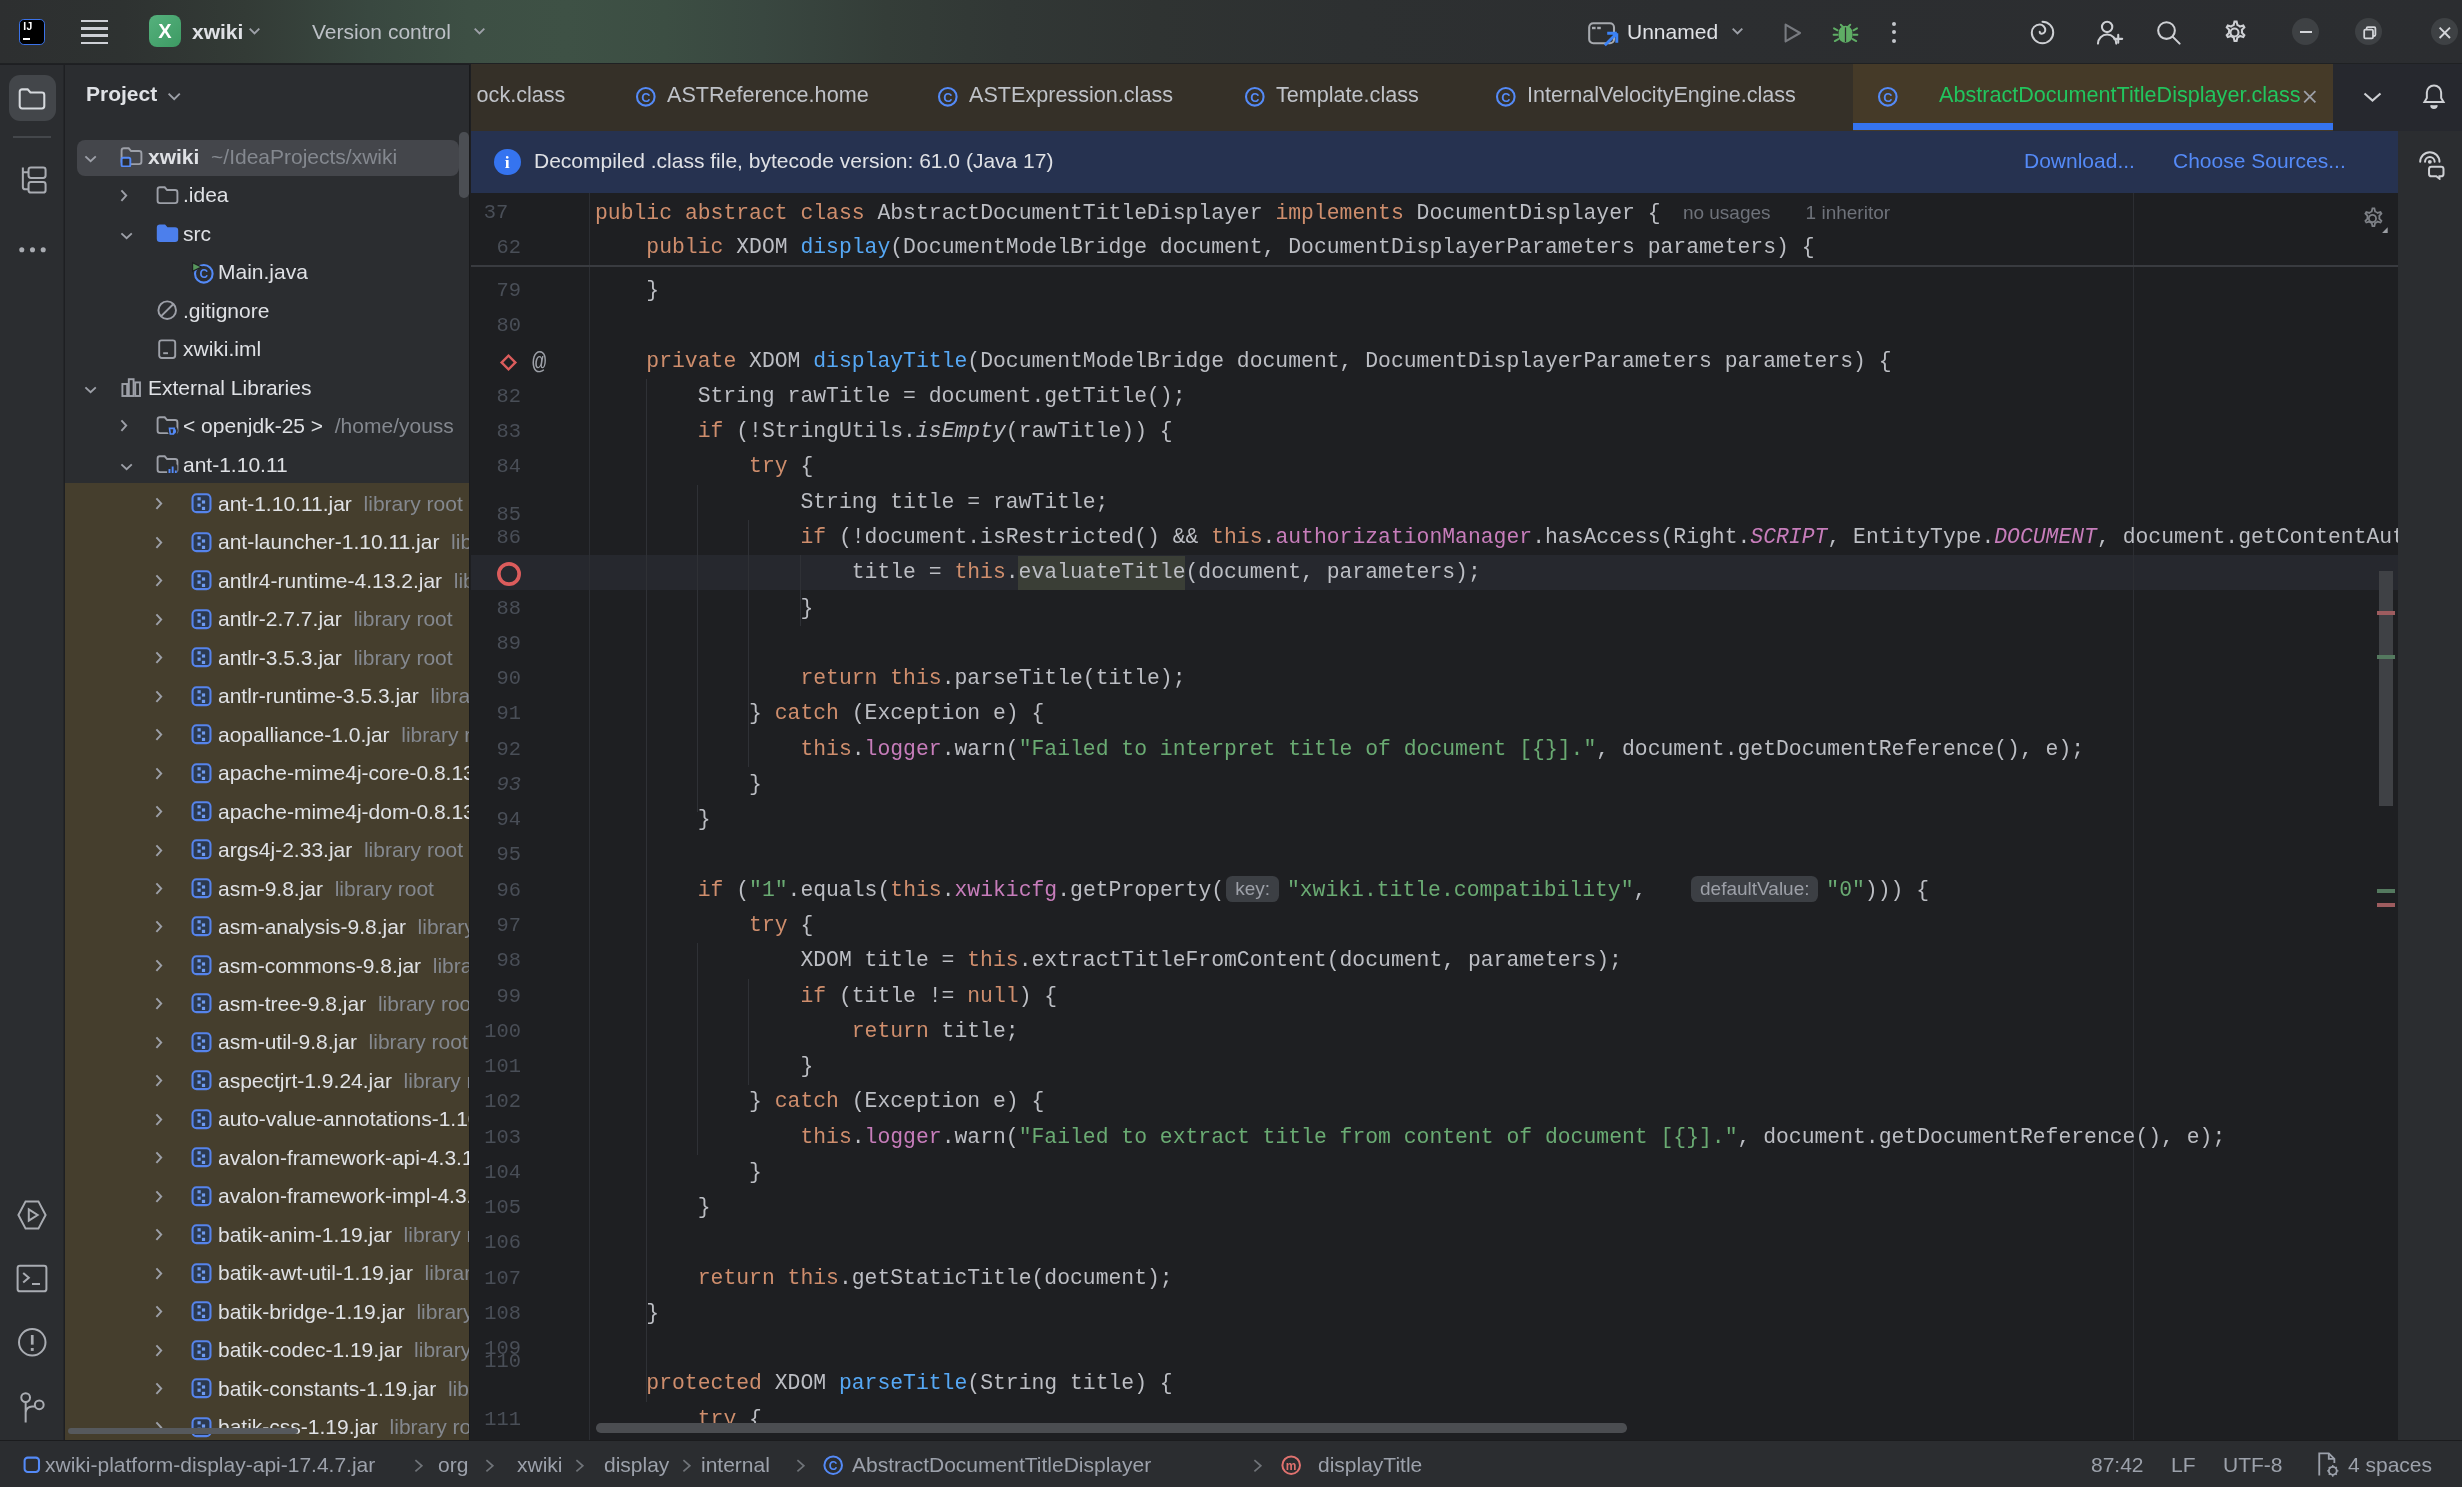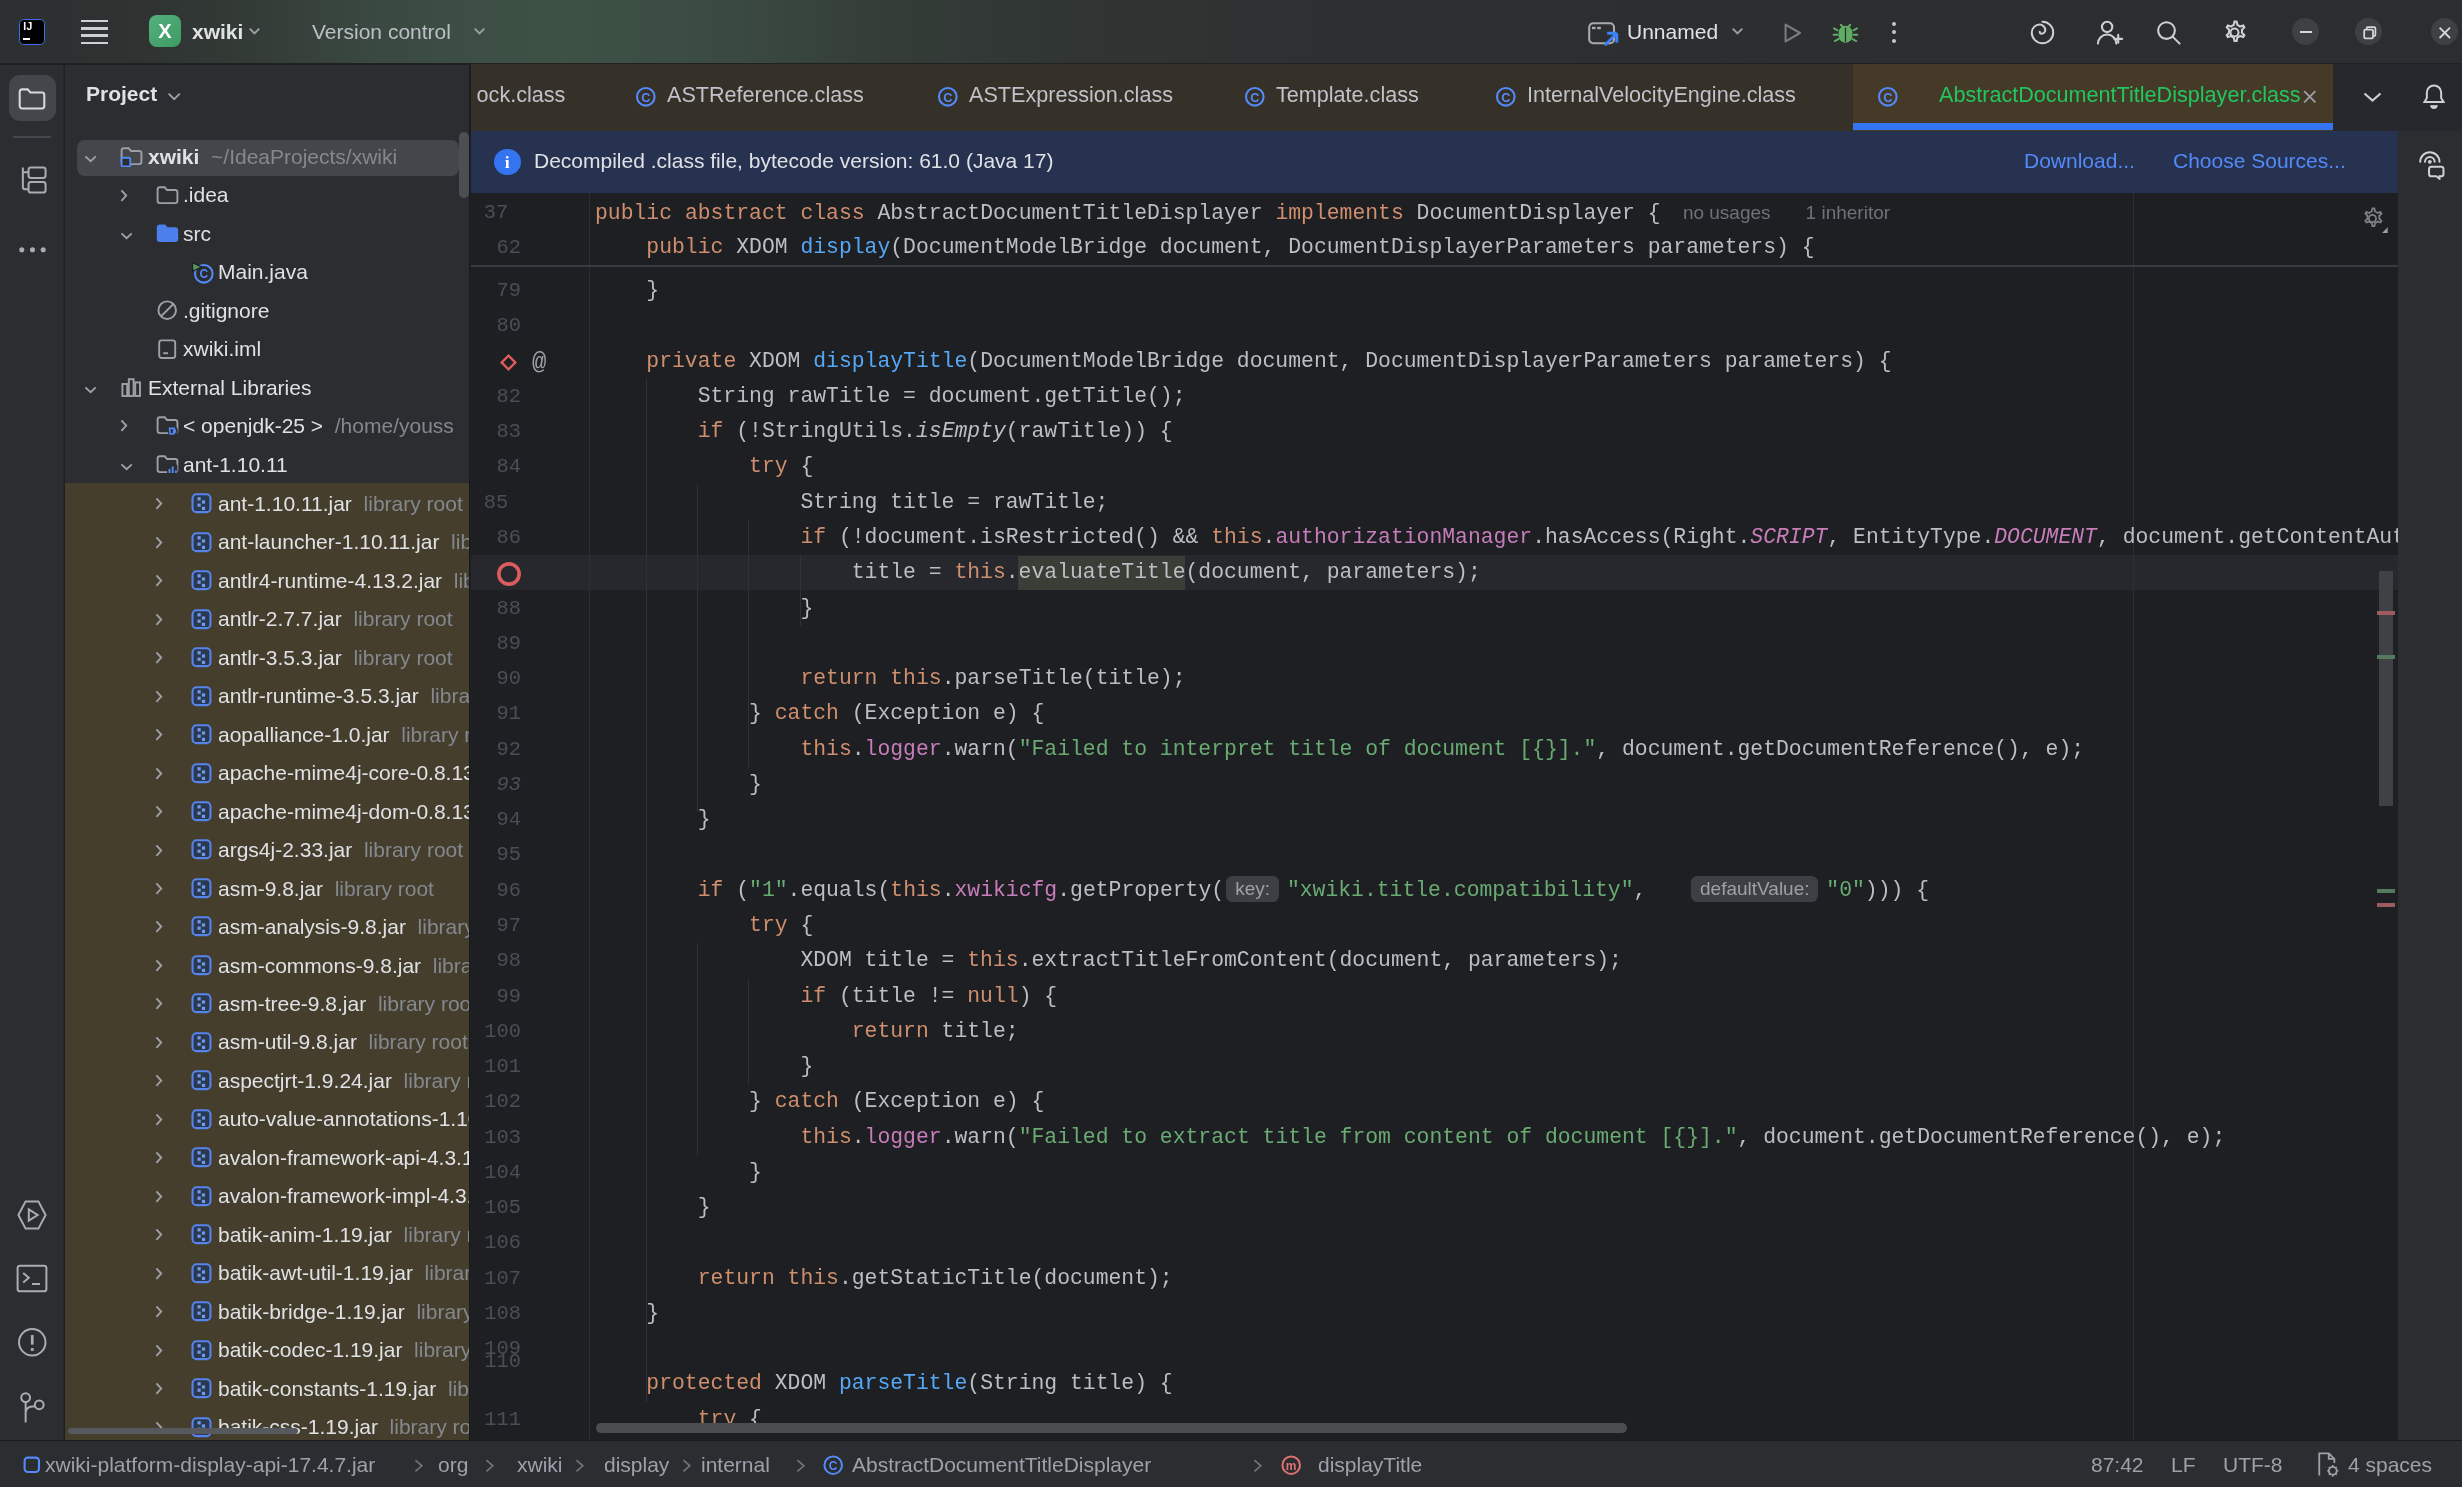--- a/index.html
+++ b/index.html
@@ -687,21 +687,21 @@
           <text x="13.5" y="19.5" font-size="16" font-weight="bold" fill="#548af7" text-anchor="middle" font-family="Liberation Sans">C</text>
         </svg></div>
 <div class="abs" style="left:1024px;top:21.6px;"><svg width="21.6" height="21.6" viewBox="0 0 27 27">
           <circle cx="13.5" cy="13.5" r="11" fill="none" stroke="#548af7" stroke-width="2.6"></circle>
           <text x="13.5" y="19.5" font-size="16" font-weight="bold" fill="#548af7" text-anchor="middle" font-family="Liberation Sans">C</text>
         </svg></div>
 <div class="abs" style="left:1406px;top:21.6px;"><svg width="21.6" height="21.6" viewBox="0 0 27 27">
           <circle cx="13.5" cy="13.5" r="11" fill="none" stroke="#548af7" stroke-width="2.6"></circle>
           <text x="13.5" y="19.5" font-size="16" font-weight="bold" fill="#548af7" text-anchor="middle" font-family="Liberation Sans">C</text>
         </svg></div>
-    <div class="tabtxt" style="left:196px;">ASTReference.class</div>
+    <div class="tabtxt" style="left:196px;">ASTReference.home</div>
     <div class="tabtxt" style="left:498px;">ASTExpression.class</div>
     <div class="tabtxt" style="left:805px;">Template.class</div>
     <div class="tabtxt" style="left:1056px;">InternalVelocityEngine.class</div>
     <div class="tabtxt" style="left:1437px;color:#22c55e;margin-left:31px;">AbstractDocumentTitleDisplayer.class</div>
 
     <div class="abs" style="left:1830px;top:24px;"><svg width="17.6" height="17.6" viewBox="0 0 22 22">
           <path d="M4 4 L18 18 M18 4 L4 18" stroke="#9da0a8" stroke-width="2.2"></path>
         </svg></div>
 
     <div class="abs" style="left:1891px;top:27px;"><svg width="21" height="12" viewBox="0 0 26 15">
@@ -758,21 +758,21 @@
 <div class="ln" style="top:80px;">79</div>
 <div class="cl" style="top:80px;">    }</div>
 <div class="ln" style="top:115px;">80</div>
 <div class="cl" style="top:151px;">    <span class="k">private</span> XDOM <span class="m">displayTitle</span>(DocumentModelBridge document, DocumentDisplayerParameters parameters) {</div>
 <div class="ln" style="top:186px;">82</div>
 <div class="cl" style="top:186px;">        String rawTitle = document.getTitle();</div>
 <div class="ln" style="top:221px;">83</div>
 <div class="cl" style="top:221px;">        <span class="k">if</span> (!StringUtils.<span class="im">isEmpty</span>(rawTitle)) {</div>
 <div class="ln" style="top:256px;">84</div>
 <div class="cl" style="top:256px;">            <span class="k">try</span> {</div>
-<div class="ln" style="top:292px;text-align:center;">85</div>
+<div class="ln" style="top:304px;">85</div>
 <div class="cl" style="top:292px;">                String title = rawTitle;</div>
 <div class="ln" style="top:327px;">86</div>
 <div class="cl" style="top:327px;">                <span class="k">if</span> (!document.isRestricted() &amp;&amp; <span class="k">this</span>.<span class="f">authorizationManager</span>.hasAccess(Right.<span class="fi">SCRIPT</span>, EntityType.<span class="fi">DOCUMENT</span>, document.getContentAuthorReference())) {</div>
 <div class="cl" style="top:362px;">                    title = <span class="k">this</span>.evaluateTitle(document, parameters);</div>
 <div class="ln" style="top:398px;">88</div>
 <div class="cl" style="top:398px;">                }</div>
 <div class="ln" style="top:433px;">89</div>
 <div class="ln" style="top:468px;">90</div>
 <div class="cl" style="top:468px;">                <span class="k">return</span> <span class="k">this</span>.parseTitle(title);</div>
 <div class="ln" style="top:503px;">91</div>

